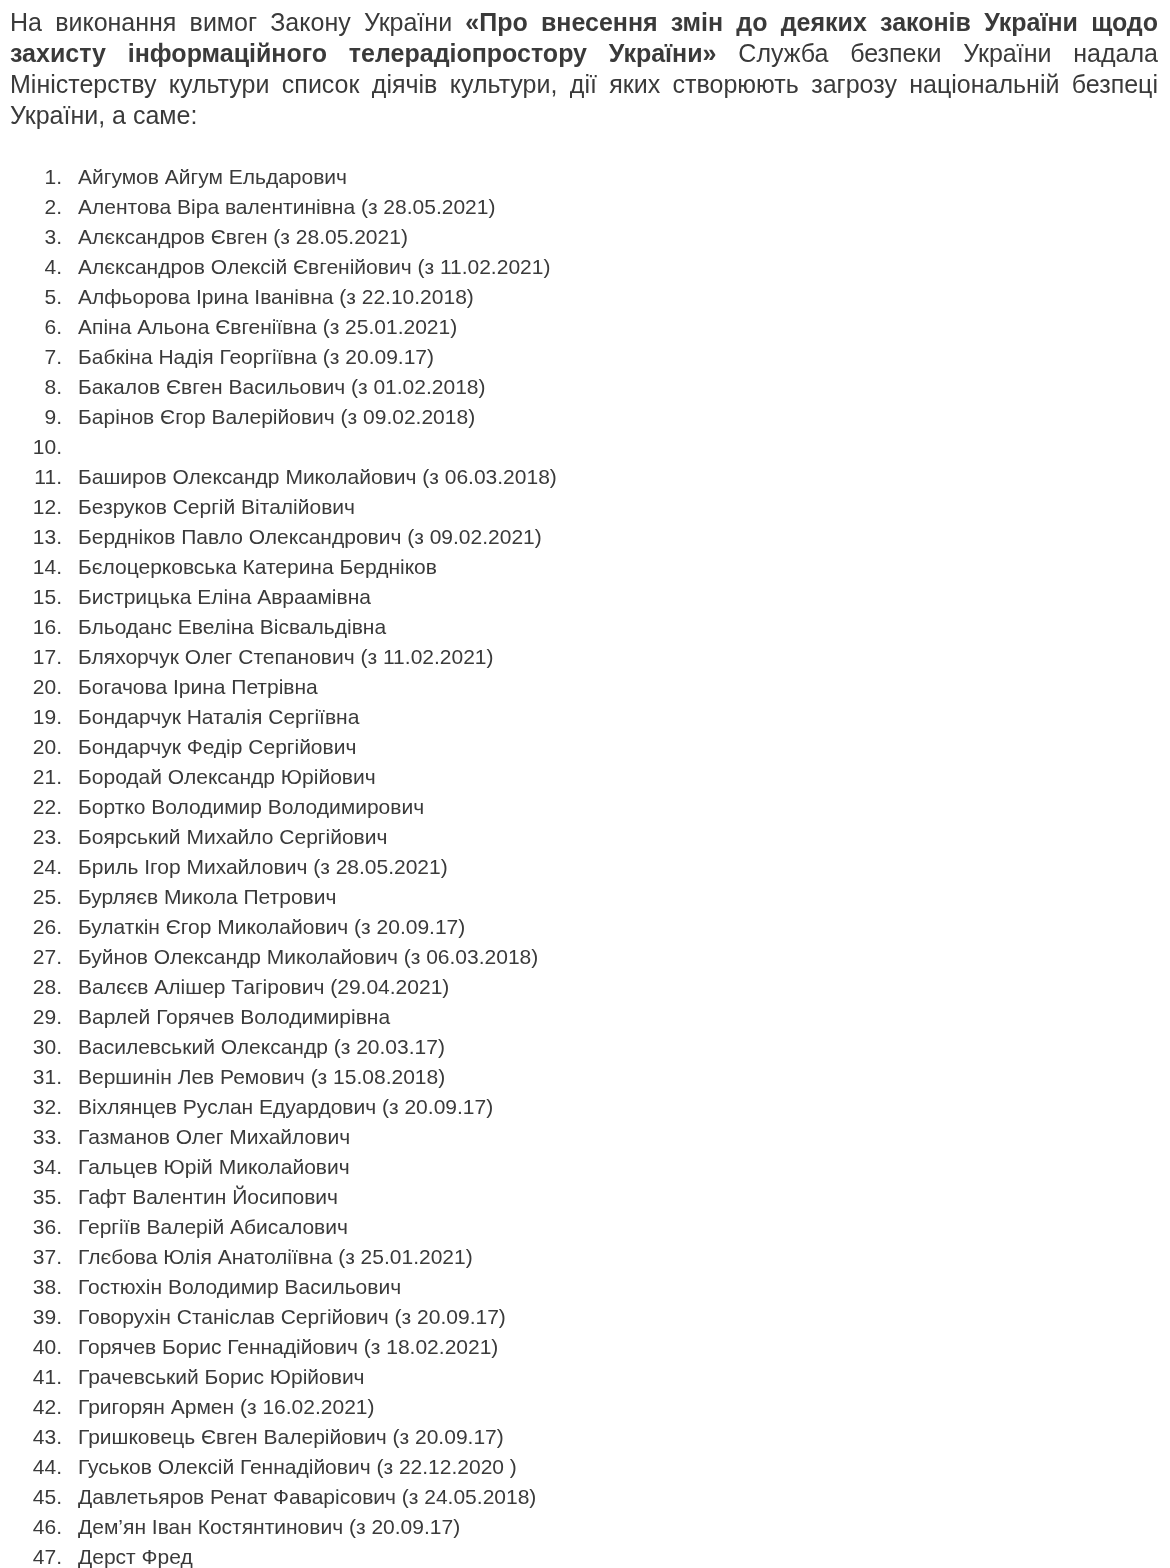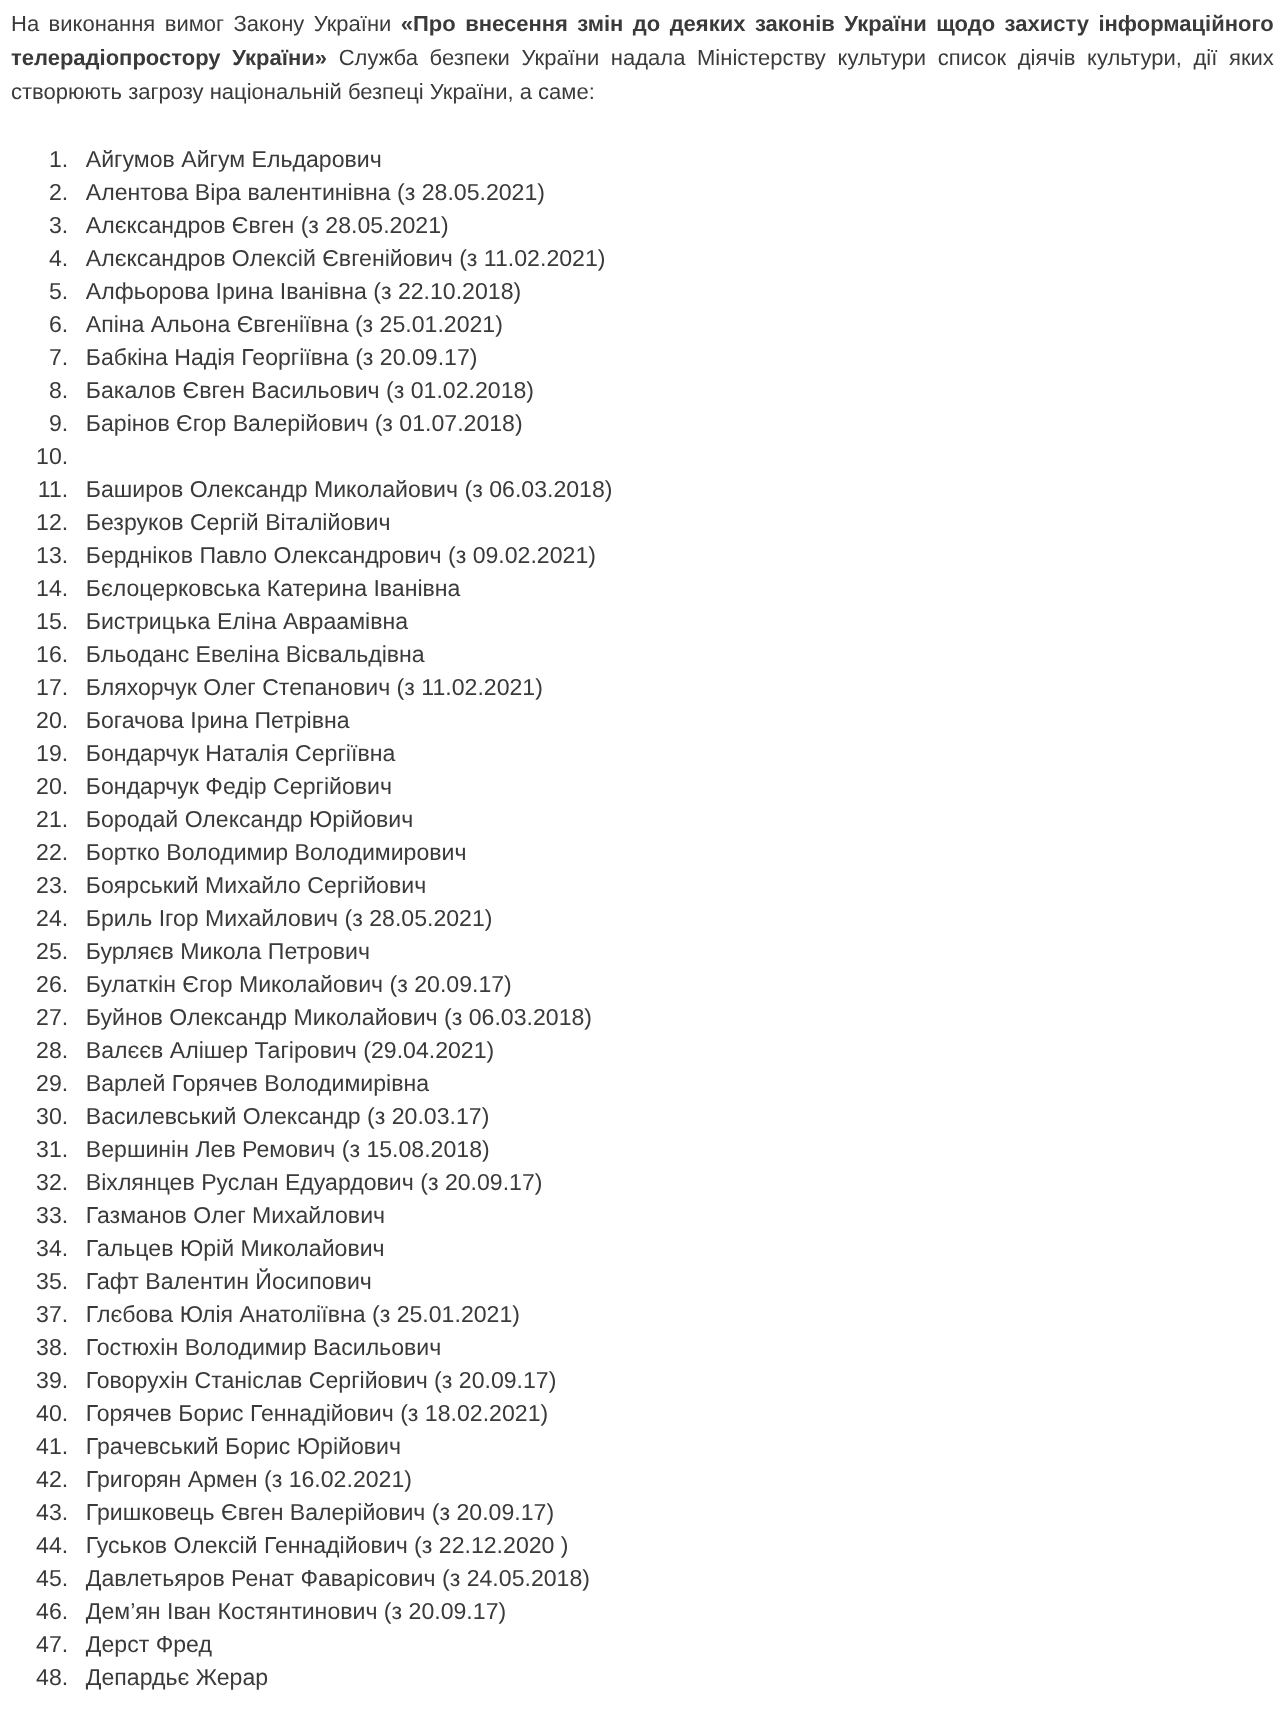--- a/index.html
+++ b/index.html
@@ -15,21 +15,21 @@
     font-family: "Liberation Sans", sans-serif;
     color: #3a3a3a;
   }
   .page {
     box-sizing: border-box;
     width: 1170px;
     padding: 7px 12px 0 10px;
   }
   .intro {
     margin: 0;
-    font-size: 20px;
+    font-size: 25px;
     line-height: 31px;
     text-align: justify;
   }
   .intro .law-title {
     font-weight: bold;
   }
   .persons-list {
     margin: 31px 0 0 0;
     padding: 0;
     list-style: none;
@@ -86,40 +86,40 @@
       <li class="list-item">
         <span class="item-number">7.</span>
         <span class="item-text">Бабкіна Надія Георгіївна (з 20.09.17)</span>
       </li>
       <li class="list-item">
         <span class="item-number">8.</span>
         <span class="item-text">Бакалов Євген Васильович (з 01.02.2018)</span>
       </li>
       <li class="list-item">
         <span class="item-number">9.</span>
-        <span class="item-text">Барінов Єгор Валерійович (з 01.07.2018)</span>
+        <span class="item-text">Барінов Єгор Валерійович (з 09.02.2018)</span>
       </li>
       <li class="list-item">
         <span class="item-number">10.</span>
       </li>
       <li class="list-item">
         <span class="item-number">11.</span>
         <span class="item-text">Баширов Олександр Миколайович (з 06.03.2018)</span>
       </li>
       <li class="list-item">
         <span class="item-number">12.</span>
         <span class="item-text">Безруков Сергій Віталійович</span>
       </li>
       <li class="list-item">
         <span class="item-number">13.</span>
         <span class="item-text">Бердніков Павло Олександрович (з 09.02.2021)</span>
       </li>
       <li class="list-item">
         <span class="item-number">14.</span>
-        <span class="item-text">Бєлоцерковська Катерина Іванівна</span>
+        <span class="item-text">Бєлоцерковська Катерина Бердніков</span>
       </li>
       <li class="list-item">
         <span class="item-number">15.</span>
         <span class="item-text">Бистрицька Еліна Авраамівна</span>
       </li>
       <li class="list-item">
         <span class="item-number">16.</span>
         <span class="item-text">Бльоданс Евеліна Вісвальдівна</span>
       </li>
       <li class="list-item">
@@ -192,20 +192,24 @@
       </li>
       <li class="list-item">
         <span class="item-number">34.</span>
         <span class="item-text">Гальцев Юрій Миколайович</span>
       </li>
       <li class="list-item">
         <span class="item-number">35.</span>
         <span class="item-text">Гафт Валентин Йосипович</span>
       </li>
       <li class="list-item">
+        <span class="item-number">36.</span>
+        <span class="item-text">Гергіїв Валерій Абисалович</span>
+      </li>
+      <li class="list-item">
         <span class="item-number">37.</span>
         <span class="item-text">Глєбова Юлія Анатоліївна (з 25.01.2021)</span>
       </li>
       <li class="list-item">
         <span class="item-number">38.</span>
         <span class="item-text">Гостюхін Володимир Васильович</span>
       </li>
       <li class="list-item">
         <span class="item-number">39.</span>
         <span class="item-text">Говорухін Станіслав Сергійович (з 20.09.17)</span>

